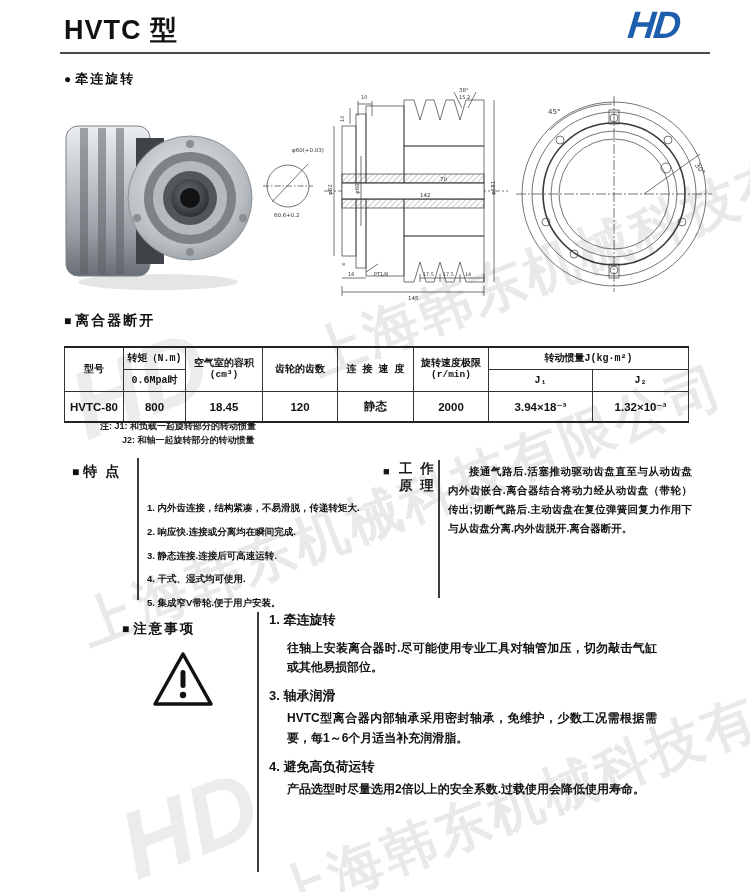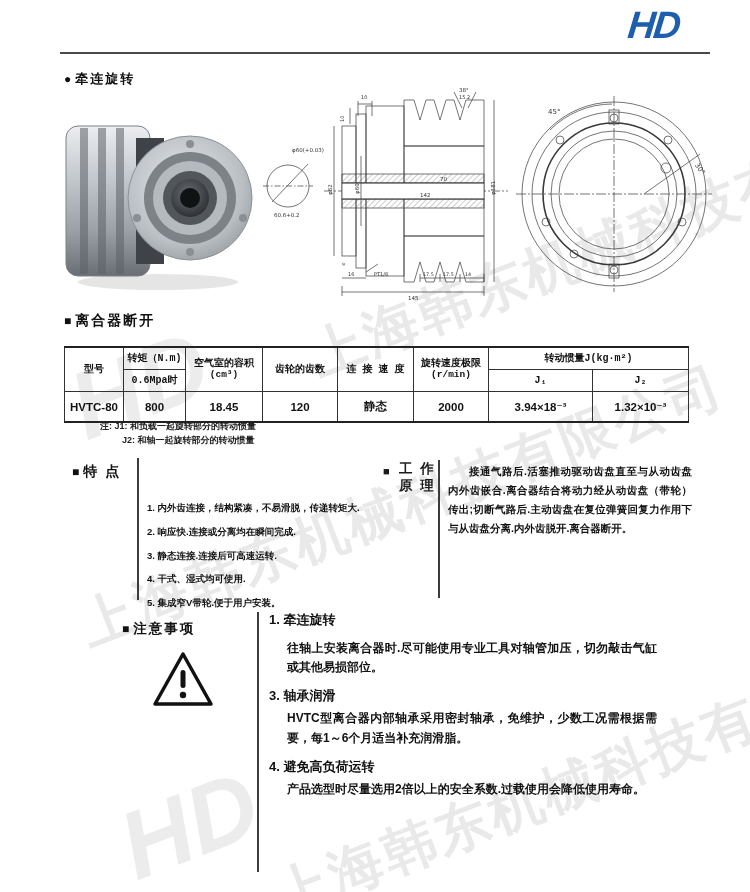--- a/index.html
+++ b/index.html
@@ -53,20 +53,21 @@
 <body>
 
 <div class="page">
 
   <div class="wm wm-text" style="left:290px;top:200px;">上海韩东机械科技有限公司</div>
   <div class="wm wm-logo" style="left:70px;top:330px;">HD</div>
   <div class="wm wm-text" style="left:60px;top:470px;">上海韩东机械科技有限公司</div>
   <div class="wm wm-logo" style="left:120px;top:770px;">HD</div>
   <div class="wm wm-text" style="left:255px;top:740px;">上海韩东机械科技有限公司</div>
 
+  <div class="title">HVTC 型</div>
   <div class="logo">HD</div>
   <div class="head-rule"></div>
 
   <div class="sec" style="left:64px;top:70px;">
     <span class="bullet">●</span>
     <span class="txt" style="font-size:13px;">牵连旋转</span>
   </div>
 
   <svg class="fig" style="left:58px;top:108px;" width="204" height="186" viewBox="0 0 204 186">
     <defs>

